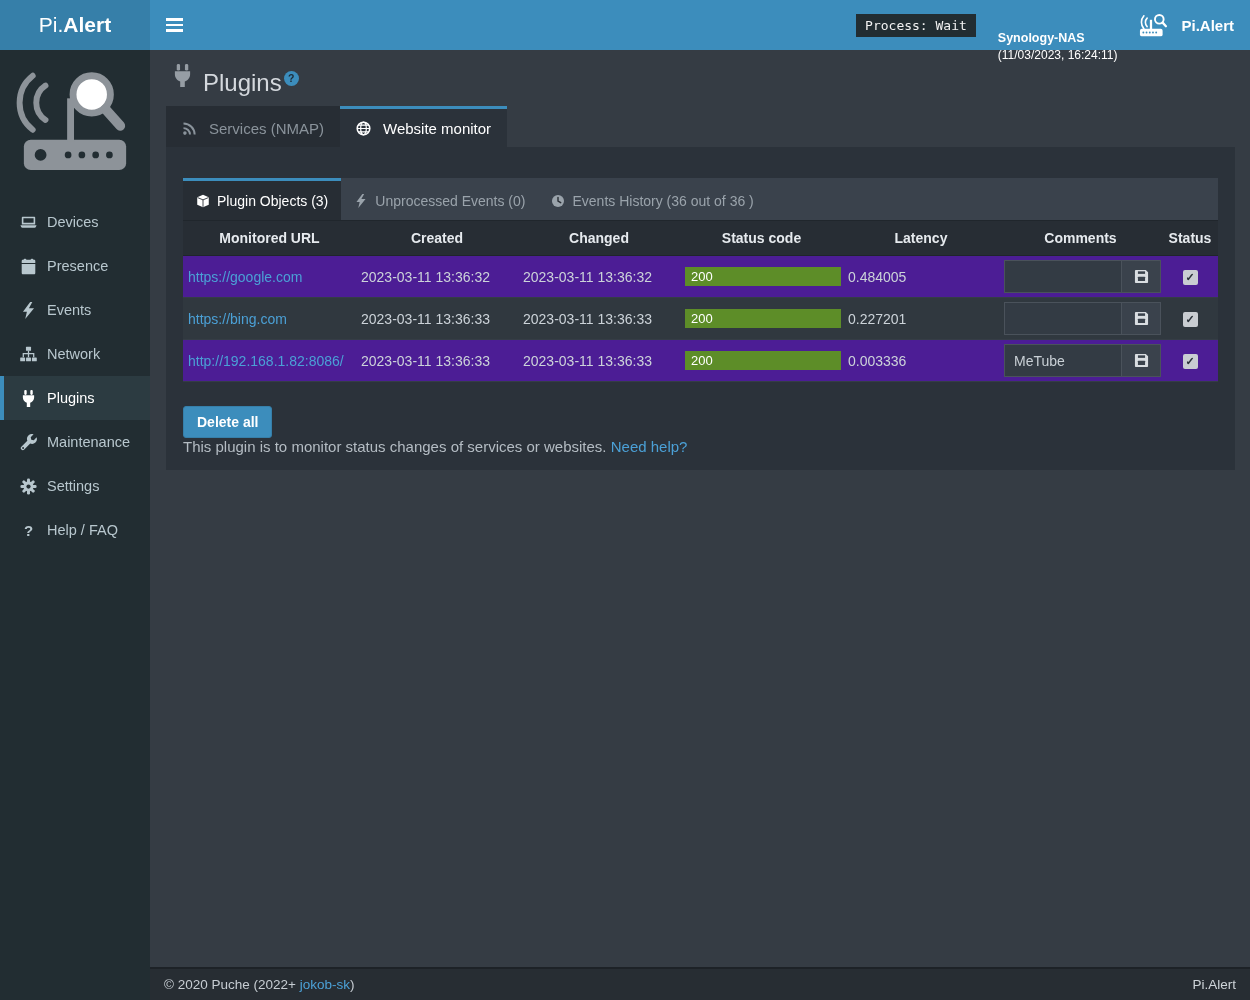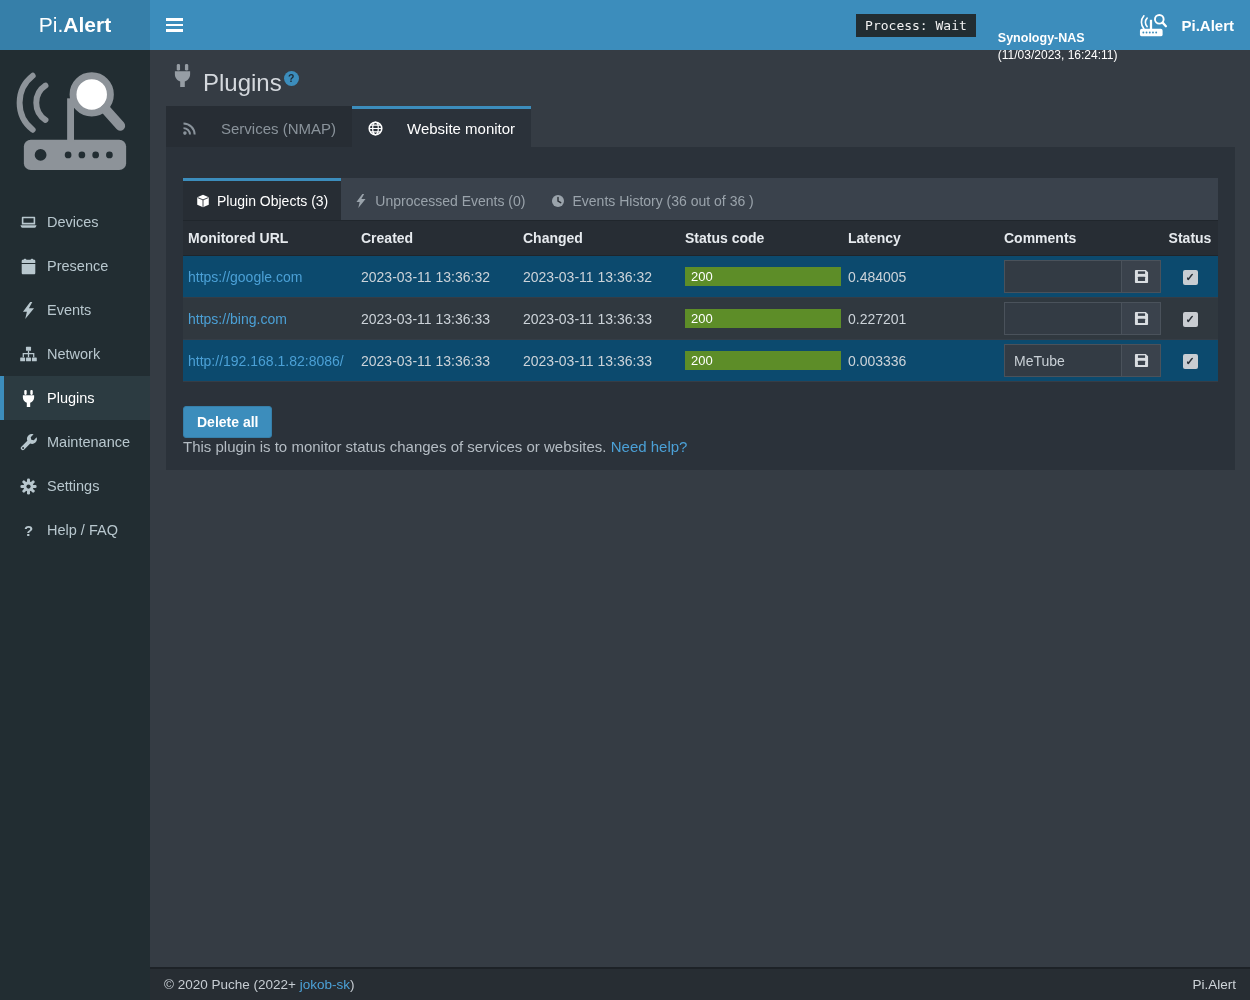--- a/index.html
+++ b/index.html
@@ -30,35 +30,35 @@
   .menu .q { width:17px; text-align:center; font-weight:700; font-size:15px; }
 
   
   .content { position:absolute; left:150px; top:50px; right:0; bottom:33px; background:#353c44; overflow:hidden; }
   .page-title { display:flex; align-items:flex-start; gap:9px; margin:9px 15px 0 21px; color:#d4d8dd; }
   .page-title svg { width:23px; height:23px; color:#969da4; margin-top:5px; }
   .page-title h1 { font-size:24px; font-weight:400; line-height:32px; }
   .title-badge { display:inline-flex; align-items:center; justify-content:center; width:15px; height:15px; border-radius:50%; background:#3c8dbc; color:#1d2b36; font-size:10.5px; font-weight:700; margin-left:2px; cursor:pointer; }
 
   .outer-tabs { display:flex; margin:7px 15px 0 16px; }
-  .otab { display:flex; align-items:center; gap:24px; height:41px; padding:0 16px; font-size:15px; color:#8a939b; background:#272d34; border-top:3px solid transparent; cursor:pointer; }
+  .otab { display:flex; align-items:center; gap:12px; height:41px; padding:0 16px; font-size:15px; color:#8a939b; background:#272d34; border-top:3px solid transparent; cursor:pointer; }
   .otab svg { width:15px; height:15px; }
   .otab.active { background:#2b323a; color:#fff; border-top-color:#3c8dbc; }
 
   .panel { margin:0 15px 0 16px; background:#2b323a; padding:15px 17px; }
   .inner-tabs { display:flex; margin-top:16px; background:#3a424c; border-bottom:1px solid #20262c; }
   .itab { display:flex; align-items:center; gap:7px; height:42px; padding:0 13px; font-size:14px; color:#9aa3ab; border-top:3px solid transparent; cursor:pointer; }
   .itab svg { width:14px; height:14px; }
   .itab.active { background:#272d34; color:#fff; border-top-color:#3c8dbc; }
 
   table { width:100%; table-layout:fixed; border-collapse:collapse; }
-  th { background:#272d34; color:#e6eaee; font-size:14px; font-weight:700; text-align:left; padding:9px 5px; border-bottom:1px solid #1f252b; }
+  th { background:#272d34; color:#e6eaee; font-size:14px; font-weight:700; text-align:center; padding:9px 5px; border-bottom:1px solid #1f252b; }
   th.c, td.c { text-align:center; }
   td { font-size:14px; color:#ccd3d9; padding:4px 5px; height:42px; vertical-align:middle; border-bottom:1px solid #353d46; }
-  tr.r-odd td { background:#0c4a6e; }
+  tr.r-odd td { background:#4c1d95; }
   tr.r-even td { background:#30383f; }
   a.url-link { color:#4ba0d6; text-decoration:none; cursor:pointer; }
   .status-bar { width:156px; background:#5d8d28; color:#fff; font-size:13px; padding:2px 6px; }
   .comment-group { display:flex; width:157px; height:33px; }
   .comment-input { flex:1; min-width:0; background:#333b44; border:1px solid #4a525b; border-right:none; color:#c9d0d6; font-size:14px; padding:0 9px; outline:none; }
   .save-btn { width:40px; background:#3a424c; border:1px solid #4a525b; display:flex; align-items:center; justify-content:center; cursor:pointer; color:#d9dde1; }
   .save-btn svg { width:15px; height:15px; }
   .checkbox { display:inline-flex; width:15px; height:15px; background:#c9cdd2; border-radius:2px; align-items:center; justify-content:center; cursor:pointer; }
   .checkbox::after { content:"✓"; color:#2a3139; font-size:11px; font-weight:700; line-height:1; }
 

